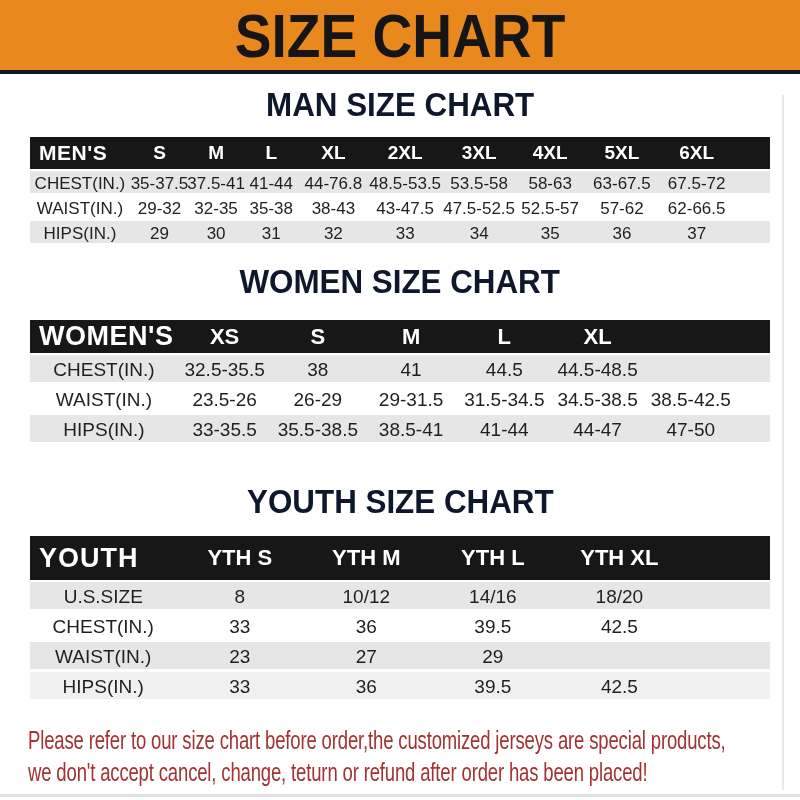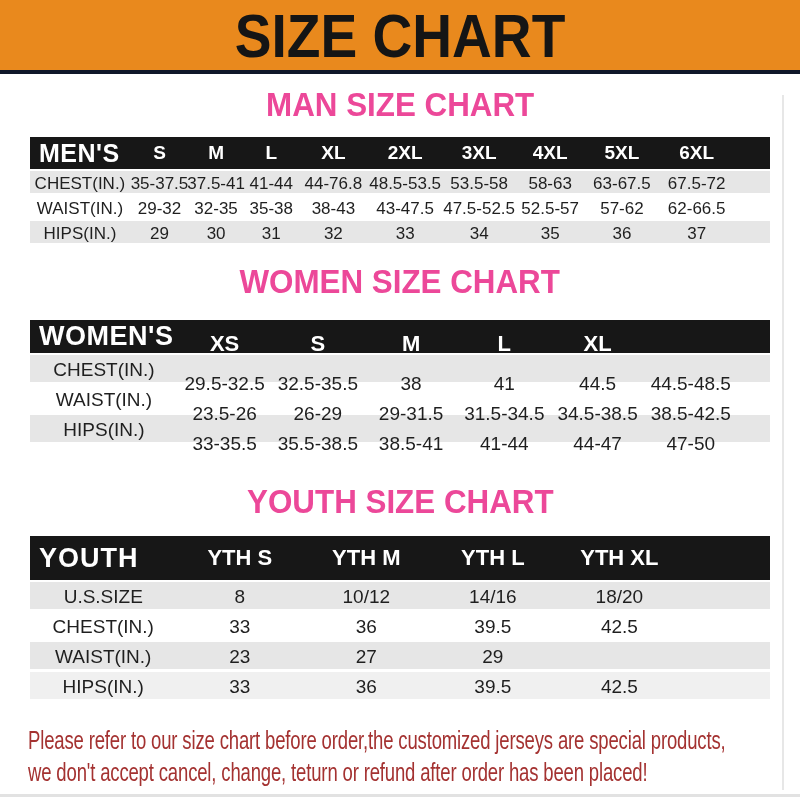--- a/index.html
+++ b/index.html
@@ -13,21 +13,21 @@
     height:70px;background:#E9891D;border-bottom:4px solid #0f172a;
     display:flex;align-items:center;justify-content:center;
   }
   .banner-title{
     font-size:58px;font-weight:800;color:#151515;letter-spacing:0px;
     display:inline-block;transform:scaleX(0.95) scaleY(1.05);
     white-space:nowrap;
   }
   
   .section-heading{
-    margin:0;text-align:center;font-size:33px;font-weight:800;color:#ec4899;
+    margin:0;text-align:center;font-size:33px;font-weight:800;color:#0f172a;
     height:32px;line-height:32px;
   }
   .hm{margin-top:15px;}
   .hw{margin-top:20px;}
   .hy{margin-top:41px;}
   .cond{display:inline-block;transform:scaleX(0.95);white-space:nowrap;}
   
   .size-table{width:740px;margin-left:30px;}
   .tm{margin-top:16px;}
   .tw{margin-top:22px;}
@@ -40,38 +40,38 @@
   .gray{background:#E6E6E6;box-shadow:inset 0 -3px 0 #ffffff;}
   .lightgray{background:#F0F0F0;box-shadow:inset 0 -3px 0 #ffffff;}
   .whiterow{background:#ffffff;}
   .cell{
     display:flex;align-items:center;justify-content:center;
     height:100%;box-sizing:border-box;white-space:nowrap;
   }
   .thead .cell:first-child{justify-content:flex-start;padding-left:9px;}
   
   .man .thead{height:32px;font-size:19px;font-weight:700;}
-  .man .thead .cell:first-child{font-size:25px;font-weight:800;letter-spacing:.5px;}
+  .man .thead .cell:first-child{font-size:21px;font-weight:800;letter-spacing:.5px;}
   .man .trow{height:25px;font-size:17px;}
   .man .cell:nth-child(1){width:13.5%;}
   .man .cell:nth-child(2){width:8%;}
   .man .cell:nth-child(3){width:7.3%;}
   .man .cell:nth-child(4){width:7.6%;}
   .man .cell:nth-child(5){width:9.2%;}
   .man .cell:nth-child(6){width:10.2%;}
   .man .cell:nth-child(7){width:9.8%;}
   .man .cell:nth-child(8){width:9.4%;}
   .man .cell:nth-child(9){width:10%;}
   .man .cell:nth-child(10){width:10.2%;}
   
   .women .thead{height:33px;font-size:22px;font-weight:700;align-items:center;}
   .women .thead .cell:first-child{font-size:27px;font-weight:800;letter-spacing:.5px;}
   .women .trow{height:30px;font-size:19px;}
   .women .cell:nth-child(1){width:20%;}
-  .women .cell:nth-child(n+2){width:12.6%;margin-top:14px;}
+  .women .cell:nth-child(n+2){width:12.6%;}
   
   .youth .thead{height:44px;font-size:22px;font-weight:700;}
   .youth .thead .cell:first-child{font-size:27px;font-weight:800;letter-spacing:1px;}
   .youth .trow{height:30px;font-size:19px;}
   .youth .cell:nth-child(1){width:19.8%;}
   .youth .cell:nth-child(n+2){width:17.1%;}
   
   .notice{margin:22px 0 0 28px;color:#A43231;}
   .notice p{
     margin:0;font-size:25px;line-height:32px;white-space:nowrap;
@@ -147,21 +147,20 @@
   <div class="thead">
     <div class="cell">WOMEN'S</div>
     <div class="cell">XS</div>
     <div class="cell">S</div>
     <div class="cell">M</div>
     <div class="cell">L</div>
     <div class="cell">XL</div>
   </div>
   <div class="trow gray">
     <div class="cell">CHEST(IN.)</div>
-    <div class="cell">29.5-32.5</div>
     <div class="cell">32.5-35.5</div>
     <div class="cell">38</div>
     <div class="cell">41</div>
     <div class="cell">44.5</div>
     <div class="cell">44.5-48.5</div>
   </div>
   <div class="trow whiterow">
     <div class="cell">WAIST(IN.)</div>
     <div class="cell">23.5-26</div>
     <div class="cell">26-29</div>

